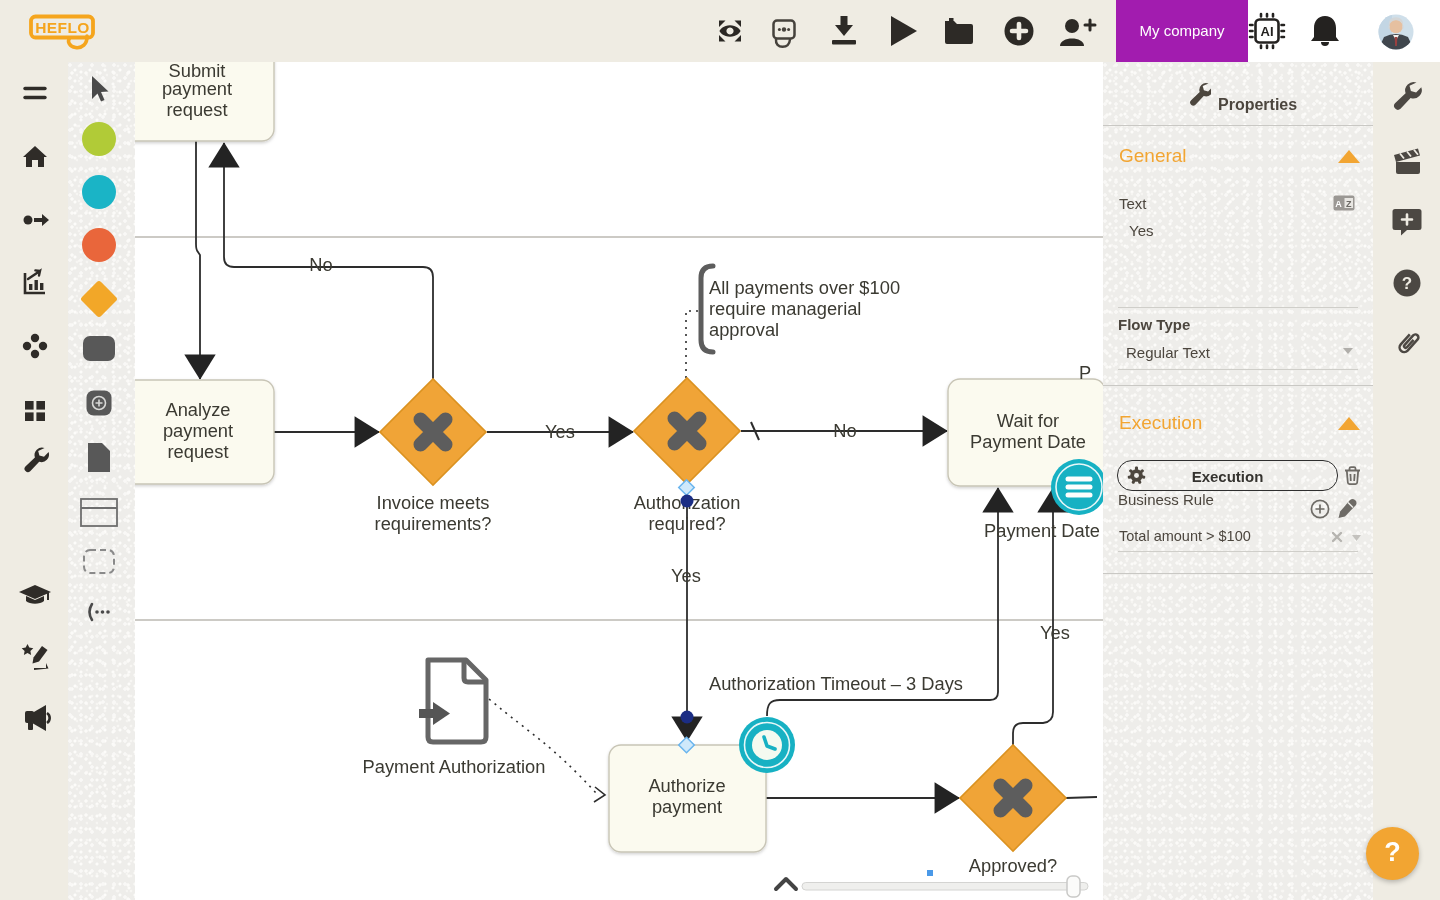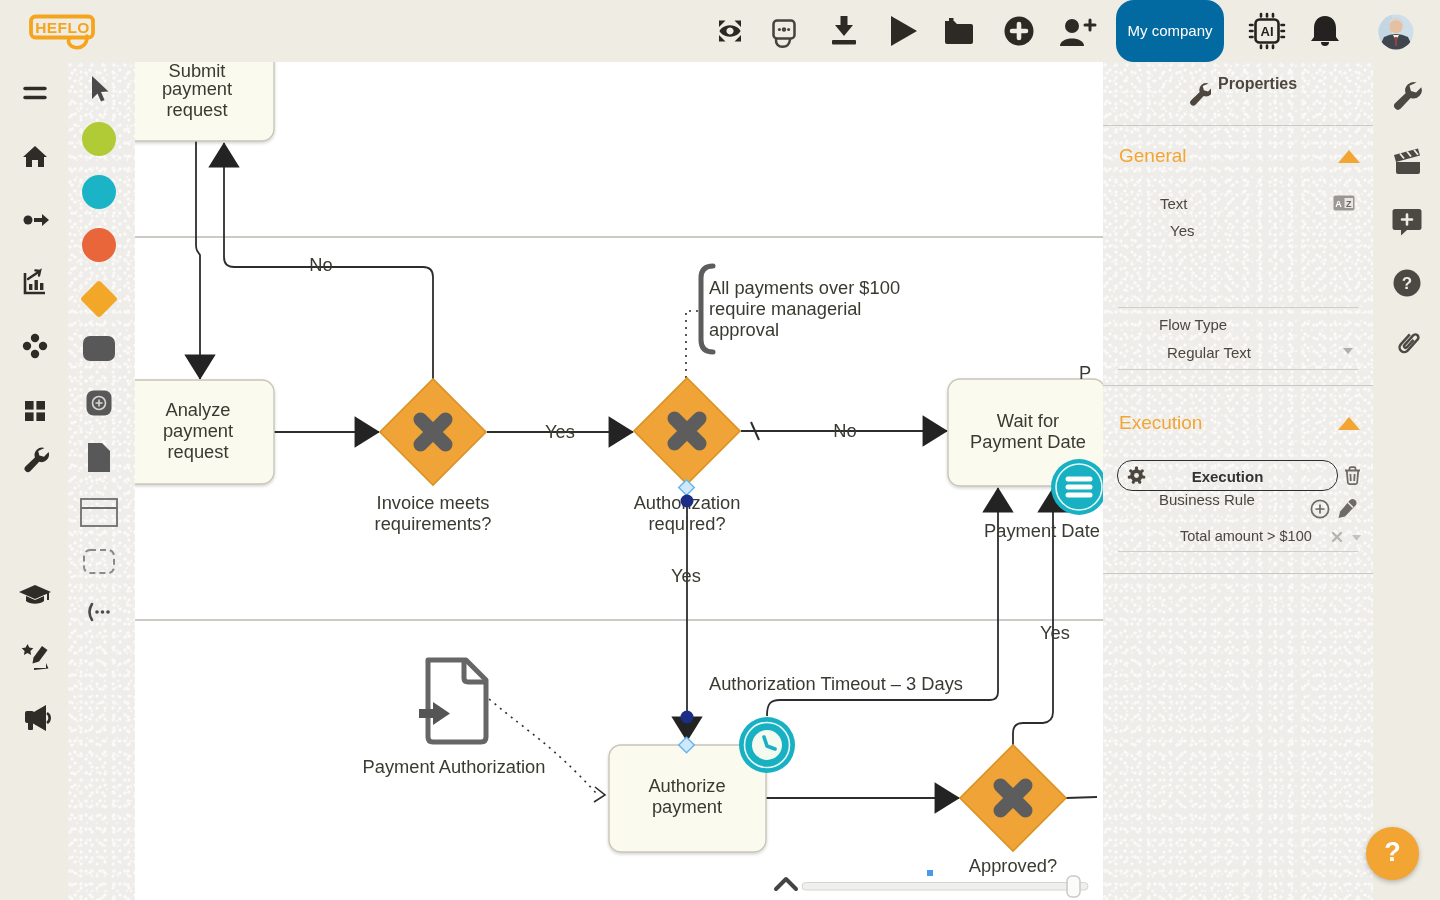--- a/index.html
+++ b/index.html
@@ -1,42 +1,42 @@
 <!DOCTYPE html>
 <html><head>
 <meta charset="utf-8">
 <style>
   * { margin:0; padding:0; box-sizing:border-box; }
   html,body { width:1440px; height:900px; overflow:hidden; font-family:"Liberation Sans", sans-serif; }
   #app { position:relative; width:1440px; height:900px; background:#fff; }
   .abs { position:absolute; }
   
-  #topbar { left:0; top:0; width:1440px; height:62px; background:#efece3; z-index:30; }
+  #topbar { left:0; top:0; width:1228px; height:62px; background:#efece3; z-index:30; }
   #sidebar { left:0; top:62px; width:68px; height:838px; background:#efece3; z-index:25; }
   #rightstrip { left:1373px; top:62px; width:67px; height:838px; background:#efece3; z-index:25; }
   .speckle {
     background-color:#eeedea;
     background-image:
       radial-gradient(circle at 2px 3px,  #f9f8f6 1.5px, rgba(0,0,0,0) 2.0px),
       radial-gradient(circle at 7px 8px,  #fdfcfa 1.3px, rgba(0,0,0,0) 1.8px),
       radial-gradient(circle at 11px 4px, #f7f6f3 1.2px, rgba(0,0,0,0) 1.7px),
       radial-gradient(circle at 4px 11px, #fbfaf8 1.4px, rgba(0,0,0,0) 1.9px),
       radial-gradient(circle at 9px 13px, #f6f5f2 1.2px, rgba(0,0,0,0) 1.7px),
       radial-gradient(circle at 13px 10px,#fcfbf9 1.3px, rgba(0,0,0,0) 1.8px);
     background-size:11px 13px, 15px 11px, 13px 15px, 14px 14px, 10px 17px, 16px 12px;
   }
   #toolcol { left:68px; top:62px; width:67px; height:838px; z-index:20; }
   #canvas { left:122px; top:62px; width:1305px; height:838px; background:#fff; z-index:1; }
   #panel { left:1103px; top:62px; width:270px; height:838px; z-index:22; }
   .hr { position:absolute; left:0; width:270px; height:1px; background:#c9c8c4; }
   .hr-in { position:absolute; left:15px; width:240px; height:1px; background:#cfcec9; }
-  .ptxt { position:absolute; color:#4c463e; font-size:15px; white-space:nowrap;margin-left:41px; }
+  .ptxt { position:absolute; color:#4c463e; font-size:15px; white-space:nowrap; }
   .sect { position:absolute; color:#f2a532; font-size:19px; font-weight:normal; white-space:nowrap; }
   .tri { position:absolute; width:0; height:0; border-left:11px solid transparent; border-right:11px solid transparent; border-bottom:13px solid #f2a532; }
-  #mycompany { left:1116px; top:0; width:108px; height:62px; background:#0369a1; color:#fff; font-size:15px; text-align:center; line-height:62px; z-index:35;border-radius:18px; }
+  #mycompany { left:1116px; top:0; width:132px; height:62px; background:#a21caf; color:#fff; font-size:15px; text-align:center; line-height:62px; z-index:35; }
   #fab { left:1366px; top:827px; width:53px; height:53px; border-radius:50%; background:#f2a532; color:#fff; font-size:27px; font-weight:bold; text-align:center; line-height:51px; z-index:40; box-shadow:0 2px 5px rgba(0,0,0,0.25); }
   svg text { font-family:"Liberation Sans", sans-serif; }
 </style>
 </head>
 <body>
 <div id="app">
   <div id="canvas" class="abs">
   <svg width="1305" height="838" viewBox="135 62 1305 838">
     <defs>
       <marker id="ah" viewBox="0 0 16 20" refX="15" refY="10" markerWidth="15.5" markerHeight="19.4" orient="auto-start-reverse">
@@ -358,35 +358,35 @@
           <path d="M1404,334.5 v13.5 a4.6,4.6 0 0 0 9.2,0 V333 a3,3 0 0 0 -6,0 v13 a1.6,1.6 0 0 0 3.2,0 V336" transform="rotate(42 1407 342)"></path>
         </g>
       </g>
     </svg>
   </div>
   <div id="panel" class="abs speckle">
 
     <svg class="abs" style="left:82px;top:18px;" width="26" height="26" viewBox="0 0 26 26">
       <path d="M23.5,5.5 a6.8,6.8 0 0 0 -8.8,8.6 l-8.6,8.2 a3.1,3.1 0 0 0 4.4,4.4 l8.2,-8.6 a6.8,6.8 0 0 0 8.6,-8.8 l-4.2,4.2 -4.2,-1.2 -1.2,-4.2 Z" fill="#4c463e" transform="translate(0,-2)"></path>
     </svg>
-    <div class="abs" style="left:115px;top:13px;color:#4c463e;font-size:16px;font-weight:bold;">Properties</div>
+    <div class="abs" style="left:115px;top:34px;color:#4c463e;font-size:16px;font-weight:bold;">Properties</div>
     <div class="hr" style="top:63px;"></div>
 
     <div class="sect" style="left:16px;top:83px;">General</div>
     <div class="tri" style="left:235px;top:88px;"></div>
     <div class="ptxt" style="left:16px;top:133px;">Text</div>
     <svg class="abs" style="left:230px;top:133px;" width="22" height="16" viewBox="0 0 22 16">
       <rect x="0.5" y="0.5" width="21" height="15" rx="2" fill="#9b9894"></rect>
       <text x="5.5" y="11.5" text-anchor="middle" font-size="9" font-weight="bold" fill="#fff" font-family="Liberation Sans">A</text>
       <rect x="11.5" y="3" width="8.5" height="10" fill="#e8e6e2"></rect>
       <text x="15.7" y="11.5" text-anchor="middle" font-size="9" font-weight="bold" fill="#6b6964" font-family="Liberation Sans">Z</text>
     </svg>
     <div class="ptxt" style="left:26px;top:160px;">Yes</div>
     <div class="hr-in" style="top:245px;"></div>
-    <div class="ptxt" style="left:15px;top:254px;">Flow Type</div>
+    <div class="ptxt" style="left:15px;top:254px;font-weight:bold;">Flow Type</div>
     <div class="ptxt" style="left:23px;top:282px;">Regular Text</div>
     <div class="abs" style="left:240px;top:286px;width:0;height:0;border-left:5px solid transparent;border-right:5px solid transparent;border-top:6px solid #b0aeaa;"></div>
     <div class="hr-in" style="top:307px;"></div>
     <div class="hr" style="top:323px;"></div>
 
     <div class="sect" style="left:16px;top:350px;">Execution</div>
     <div class="tri" style="left:235px;top:355px;"></div>
     <div class="abs" style="left:14px;top:398px;width:221px;height:31px;border:1.8px solid #2f2f2f;border-radius:15px;"></div>
     <svg class="abs" style="left:24px;top:404px;" width="19" height="19" viewBox="0 0 20 20">
       <g fill="#4c463e">
@@ -413,21 +413,21 @@
     </svg>
     <div class="ptxt" style="left:15px;top:429px;">Business Rule</div>
     <svg class="abs" style="left:207px;top:437px;" width="20" height="20" viewBox="0 0 20 20">
       <circle cx="10" cy="10" r="8.6" fill="none" stroke="#6e6b66" stroke-width="1.7"></circle>
       <path d="M5.5,10 h9 M10,5.5 v9" stroke="#6e6b66" stroke-width="1.7"></path>
     </svg>
     <svg class="abs" style="left:233px;top:437px;" width="22" height="20" viewBox="0 0 22 20">
       <path d="M14,1 a4,4 0 0 1 6,5 L9,17.5 l-6.5,1.6 1.6,-6.5 Z" fill="#6e6b66"></path>
       <path d="M12,3.5 l5,5" stroke="#f1f0ed" stroke-width="1.4"></path>
     </svg>
-    <div class="ptxt" style="left:36px;top:466px;font-size:14.5px;">Total amount &gt; $100</div>
+    <div class="ptxt" style="left:16px;top:466px;font-size:14.5px;">Total amount &gt; $100</div>
     <svg class="abs" style="left:229px;top:470px;" width="30" height="12" viewBox="0 0 30 12">
       <path d="M1,1 l8,8 M9,1 l-8,8" stroke="#b6b4b0" stroke-width="2.4" stroke-linecap="round"></path>
       <path d="M20,3 h9 l-4.5,6 Z" fill="#c4c2be"></path>
     </svg>
     <div class="hr-in" style="top:489px;"></div>
     <div class="hr" style="top:511px;"></div>
   </div>
   <div id="mycompany" class="abs">My company</div>
   <div id="fab" class="abs">?</div>
 </div>

